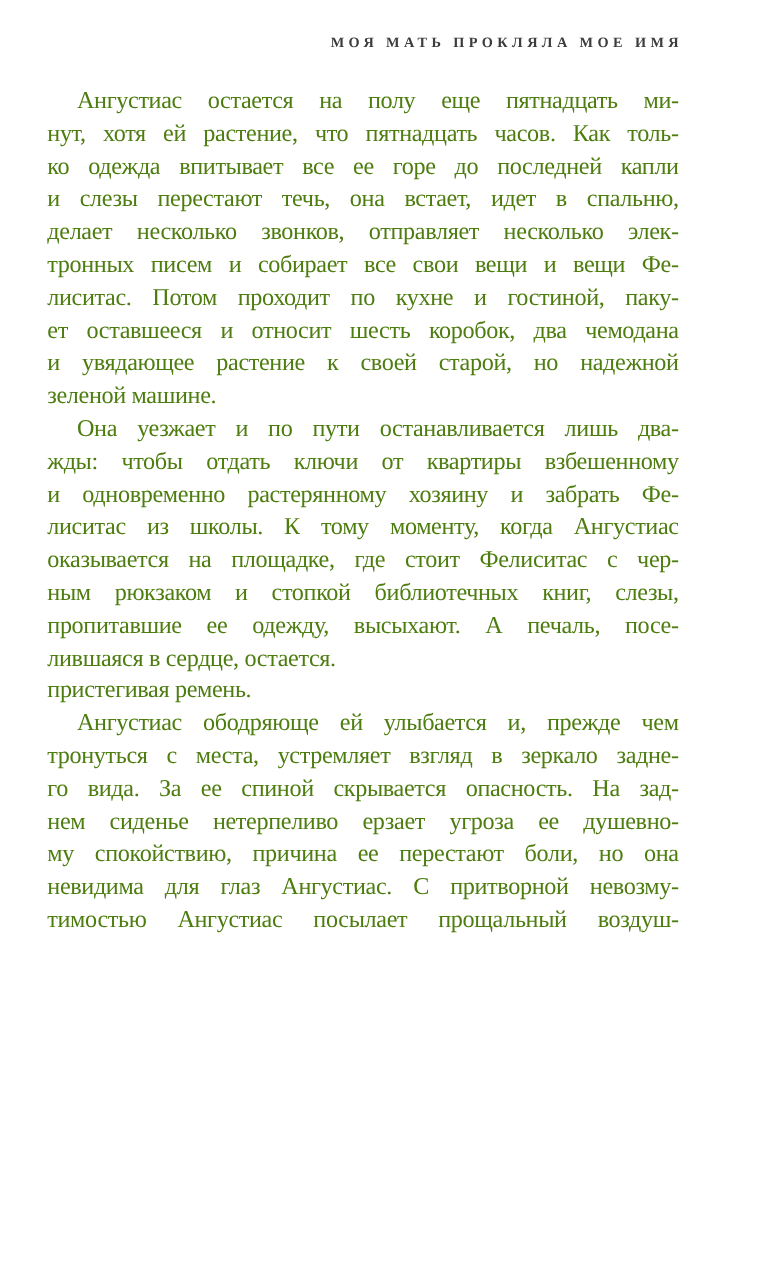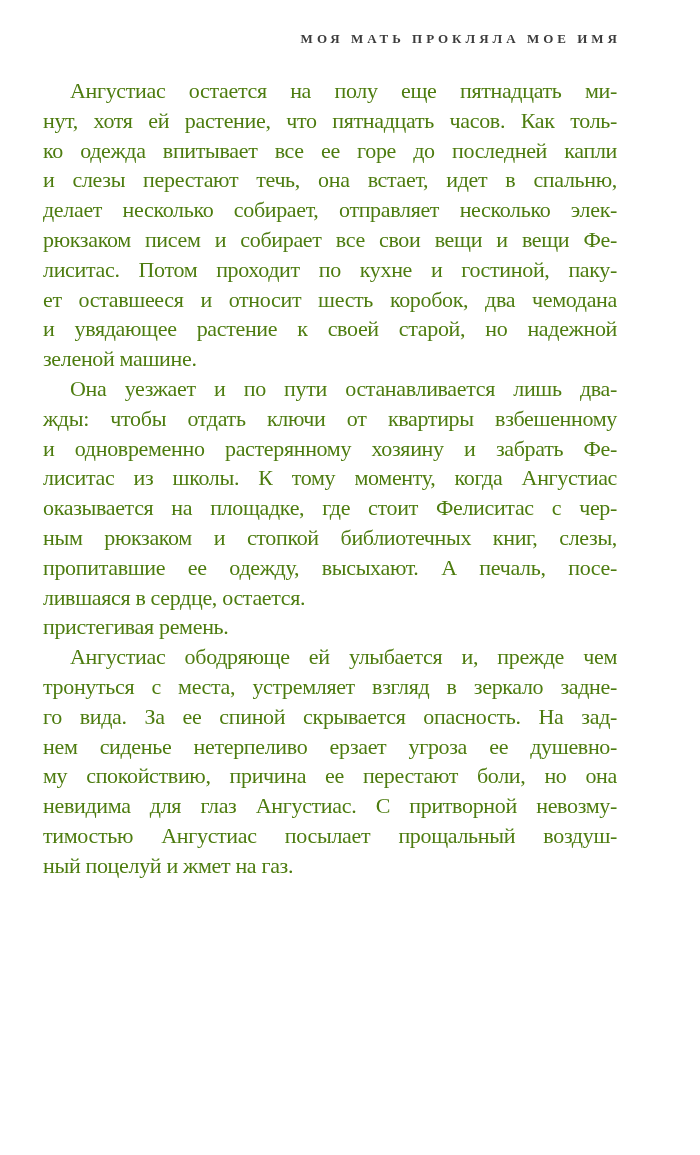--- a/index.html
+++ b/index.html
@@ -53,37 +53,36 @@
 </head>
 <body>
 
 <div class="page">
   <div class="running-head">МОЯ МАТЬ ПРОКЛЯЛА МОЕ ИМЯ</div>
   <div class="body-text">
       <div class="line first">Ангустиас остается на полу еще пятнадцать ми-</div>
       <div class="line">нут, хотя ей растение, что пятнадцать часов. Как толь-</div>
       <div class="line">ко одежда впитывает все ее горе до последней капли</div>
       <div class="line">и слезы перестают течь, она встает, идет в спальню,</div>
-      <div class="line">делает несколько собирает, отправляет несколько элек-</div>
-      <div class="line">рюкзаком писем и собирает все свои вещи и вещи Фе-</div>
+      <div class="line">делает несколько звонков, отправляет несколько элек-</div>
+      <div class="line">тронных писем и собирает все свои вещи и вещи Фе-</div>
       <div class="line">лиситас. Потом проходит по кухне и гостиной, паку-</div>
       <div class="line">ет оставшееся и относит шесть коробок, два чемодана</div>
       <div class="line">и увядающее растение к своей старой, но надежной</div>
       <div class="line last">зеленой машине.</div>
       <div class="line first">Она уезжает и по пути останавливается лишь два-</div>
       <div class="line">жды: чтобы отдать ключи от квартиры взбешенному</div>
       <div class="line">и одновременно растерянному хозяину и забрать Фе-</div>
       <div class="line">лиситас из школы. К тому моменту, когда Ангустиас</div>
       <div class="line">оказывается на площадке, где стоит Фелиситас с чер-</div>
       <div class="line">ным рюкзаком и стопкой библиотечных книг, слезы,</div>
       <div class="line">пропитавшие ее одежду, высыхают. А печаль, посе-</div>
       <div class="line last">лившаяся в сердце, остается.</div>
       <div class="line last">пристегивая ремень.</div>
       <div class="line first">Ангустиас ободряюще ей улыбается и, прежде чем</div>
       <div class="line">тронуться с места, устремляет взгляд в зеркало задне-</div>
       <div class="line">го вида. За ее спиной скрывается опасность. На зад-</div>
       <div class="line">нем сиденье нетерпеливо ерзает угроза ее душевно-</div>
       <div class="line">му спокойствию, причина ее перестают боли, но она</div>
       <div class="line">невидима для глаз Ангустиас. С притворной невозму-</div>
       <div class="line">тимостью Ангустиас посылает прощальный воздуш-</div>
-      <div class="line last">ный поцелуй и жмет на газ.</div>
     </div>
 </div>
 
 </body></html>

